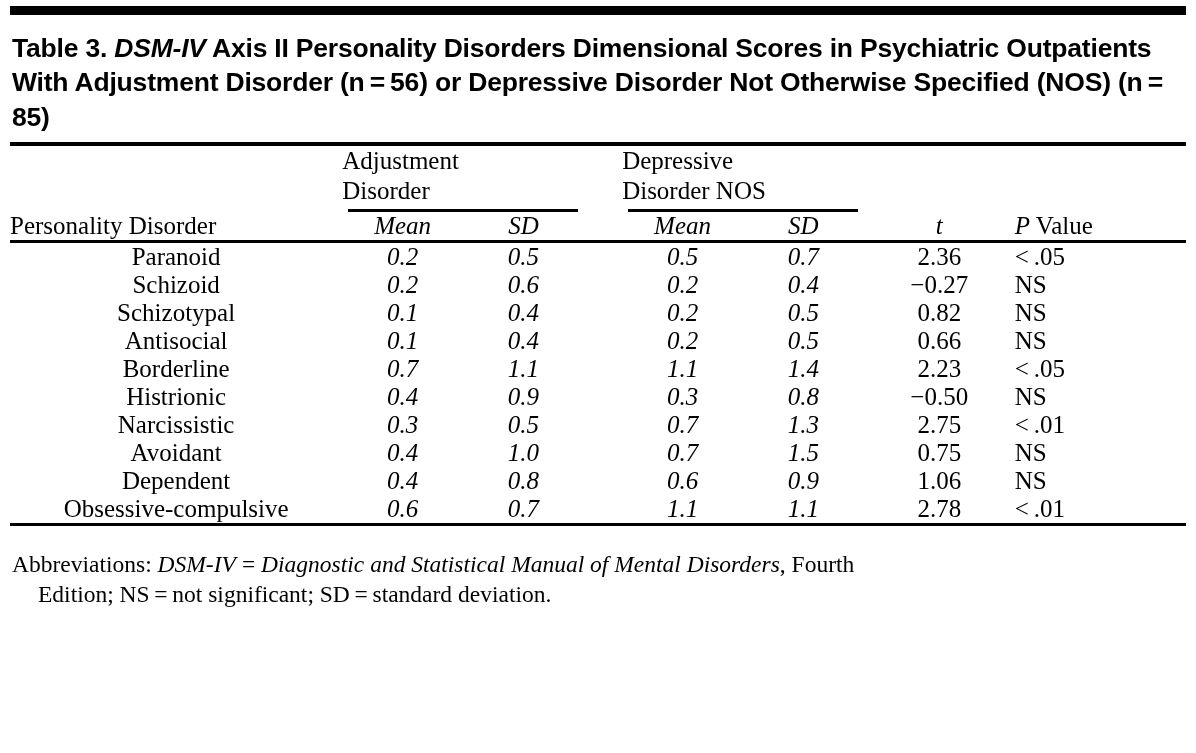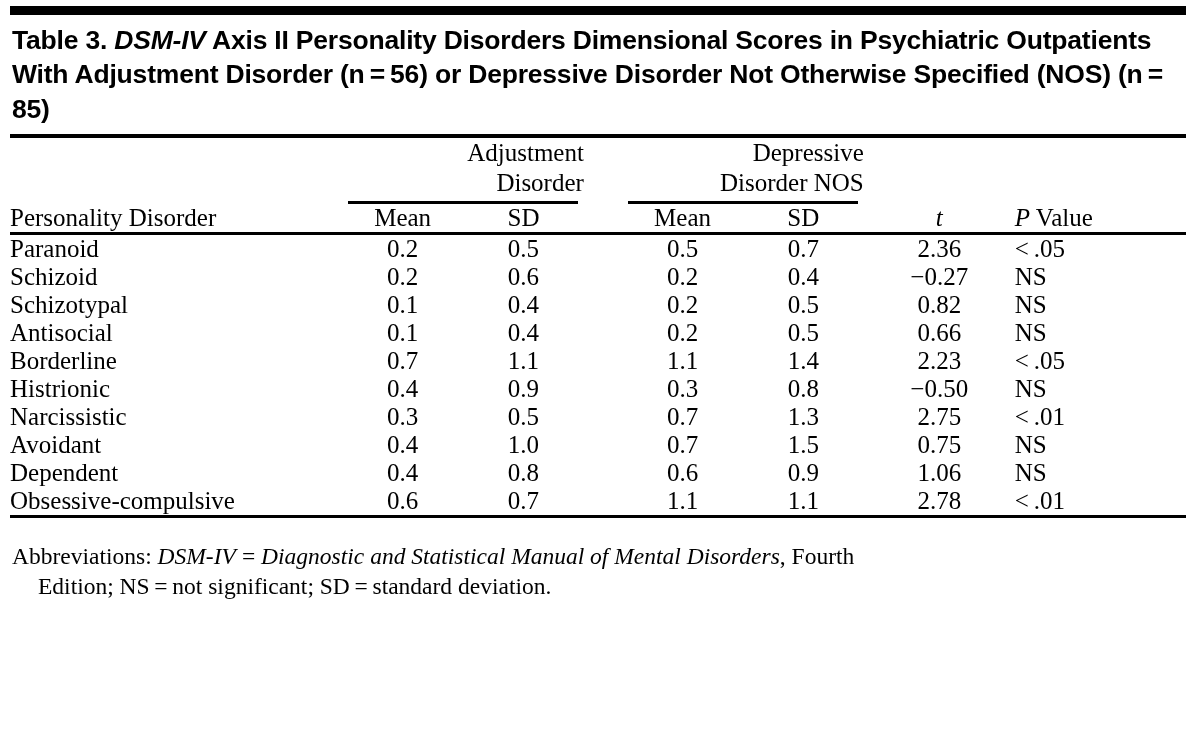--- a/index.html
+++ b/index.html
@@ -31,44 +31,44 @@
   .rule-med {
     height: 4px;
     background: #000000;
   }
   .title {
     font-family: "Liberation Sans", sans-serif;
     font-weight: bold;
     font-size: 26.5px;
     line-height: 1.30;
     letter-spacing: -0.2px;
-    padding: 8px 2px 8px 2px;
+    padding: 16px 2px 8px 2px;
   }
   .title i {
     font-style: italic;
   }
   table.main {
     width: 100%;
     border-collapse: collapse;
     font-size: 25px;
   }
   table.main td, table.main th {
     padding: 0;
     font-weight: normal;
     vertical-align: bottom;
   }
   
-  .c-label  { width: 330px; text-align: left; }
-  .c-num    { width: 120px; text-align: center; }
+  .c-label  { width: 330px; text-align: center; }
+  .c-num    { width: 120px; text-align: center; font-style: italic; }
   .c-gap    { width: 38px; }
   .c-t      { width: 150px; text-align: center; }
   .c-p      { width: 170px; }
 
   .grouphead {
-    text-align: right;
+    text-align: left;
     line-height: 1.18;
     padding-top: 9px;
   }
   .grouphead .underline {
     display: block;
   }
   .group-rule {
     height: 3px;
     background: #000000;
     margin: 4px 6px 0 6px;

